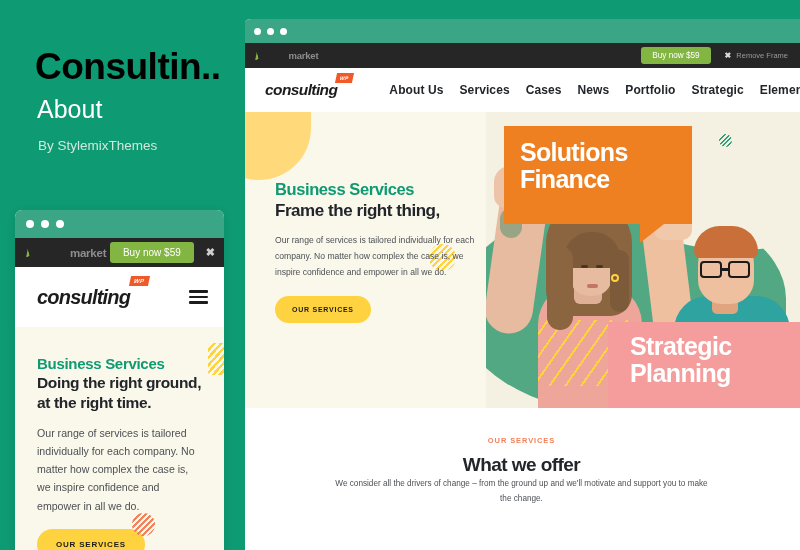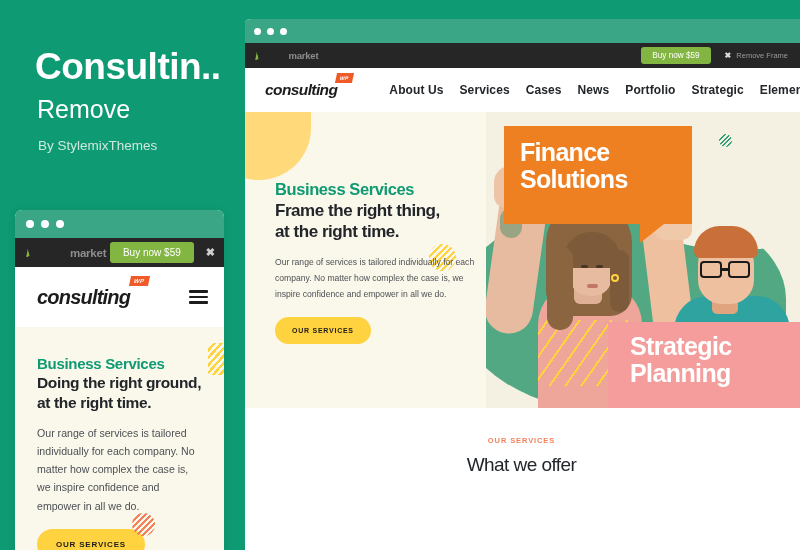--- a/index.html
+++ b/index.html
@@ -17,21 +17,21 @@
     left: 0; top: 0;
     width: 243px; height: 550px;
     background: #0e9a72;
     z-index: 5;
   }
   .promo-title {
     position: absolute;
     left: 35px; top: 48px;
     font-size: 37px;
     font-weight: 700;
-    color: #ffffff;
+    color: #000000;
     letter-spacing: -0.5px;
     line-height: 1.05;
     white-space: nowrap;
   }
   .promo-sub {
     position: absolute;
     left: 37px; top: 96px;
     font-size: 25px;
     font-weight: 400;
     color: #ffffff;
@@ -381,37 +381,37 @@
   
   .d-offer {
     background: #ffffff; padding: 28px 90px 0 90px;
     text-align: center; position: relative;
   }
   .offer-eyebrow {
     font-size: 7.5px; font-weight: 700; color: #f2825b;
     letter-spacing: 0.9px; margin-bottom: 9px;
   }
   .offer-title {
-    font-size: 19px; font-weight: 400; color: #22262a;
+    font-size: 19px; font-weight: 700; color: #22262a;
     letter-spacing: -0.55px; margin-bottom: 0;
   }
   .offer-para { font-size: 8.2px; color: #4d5155; line-height: 1.85; }
 
   
   .green-strip {
     position: absolute; left: 237px; top: 0; width: 8px; height: 550px;
     background: #0e9a72; z-index: 7;
   }
 </style>
 </head>
 <body>
 
 <div class="promo">
   <div class="promo-title">Consultin..</div>
-  <div class="promo-sub">Remove</div>
+  <div class="promo-sub">About</div>
   <div class="promo-author">By StylemixThemes</div>
 </div>
 
 <div class="mobile-win">
 
   <div class="mw-titlebar">
     <span class="dot"></span>
     <span class="dot"></span>
     <span class="dot"></span>
   </div>
@@ -492,21 +492,20 @@
   </div>
 
   <div class="d-hero">
     <div class="blob-yellow"></div>
     <div class="stripe-circ-y"></div>
 
     <div class="hero-copy">
       <div class="d-eyebrow">Business Services</div>
       <div class="d-head">
         <div>Frame the right thing,</div>
-        <div>at the right time.</div>
       </div>
       <div class="d-para">Our range of services is tailored individually for each company. No matter how complex the case is, we inspire confidence and empower in all we do.</div>
       <button class="d-btn">OUR SERVICES</button>
     </div>
 
     <div class="hero-photo">
       <div class="ph-greenblob"></div>
       <div class="ph-creamband"></div>
       <div class="ph-lines-y"></div>
 
@@ -531,33 +530,34 @@
       <div class="p1-hair-front"></div>
       <div class="p1-loc-l"></div>
       <div class="p1-loc-r"></div>
       <div class="p1-eye1"></div>
       <div class="p1-eye2"></div>
       <div class="p1-lip"></div>
       <div class="p1-earr"></div>
 
       <div class="sign-orange">
         <div class="stext">
+          <div>Solutions</div>
           <div>Finance</div>
-          <div>Solutions</div>
         </div>
       </div>
 
       <div class="sign-pink">
         <div class="stext">
           <div>Strategic</div>
           <div>Planning</div>
         </div>
       </div>
 
       <div class="ph-dot-green"></div>
     </div>
   </div>
 
   <div class="d-offer">
     <div class="offer-eyebrow">OUR SERVICES</div>
     <div class="offer-title">What we offer</div>
+    <div class="offer-para">We consider all the drivers of change – from the ground up and we'll motivate and support you to make the change.</div>
   </div>
 </div>
 
 </body></html>

